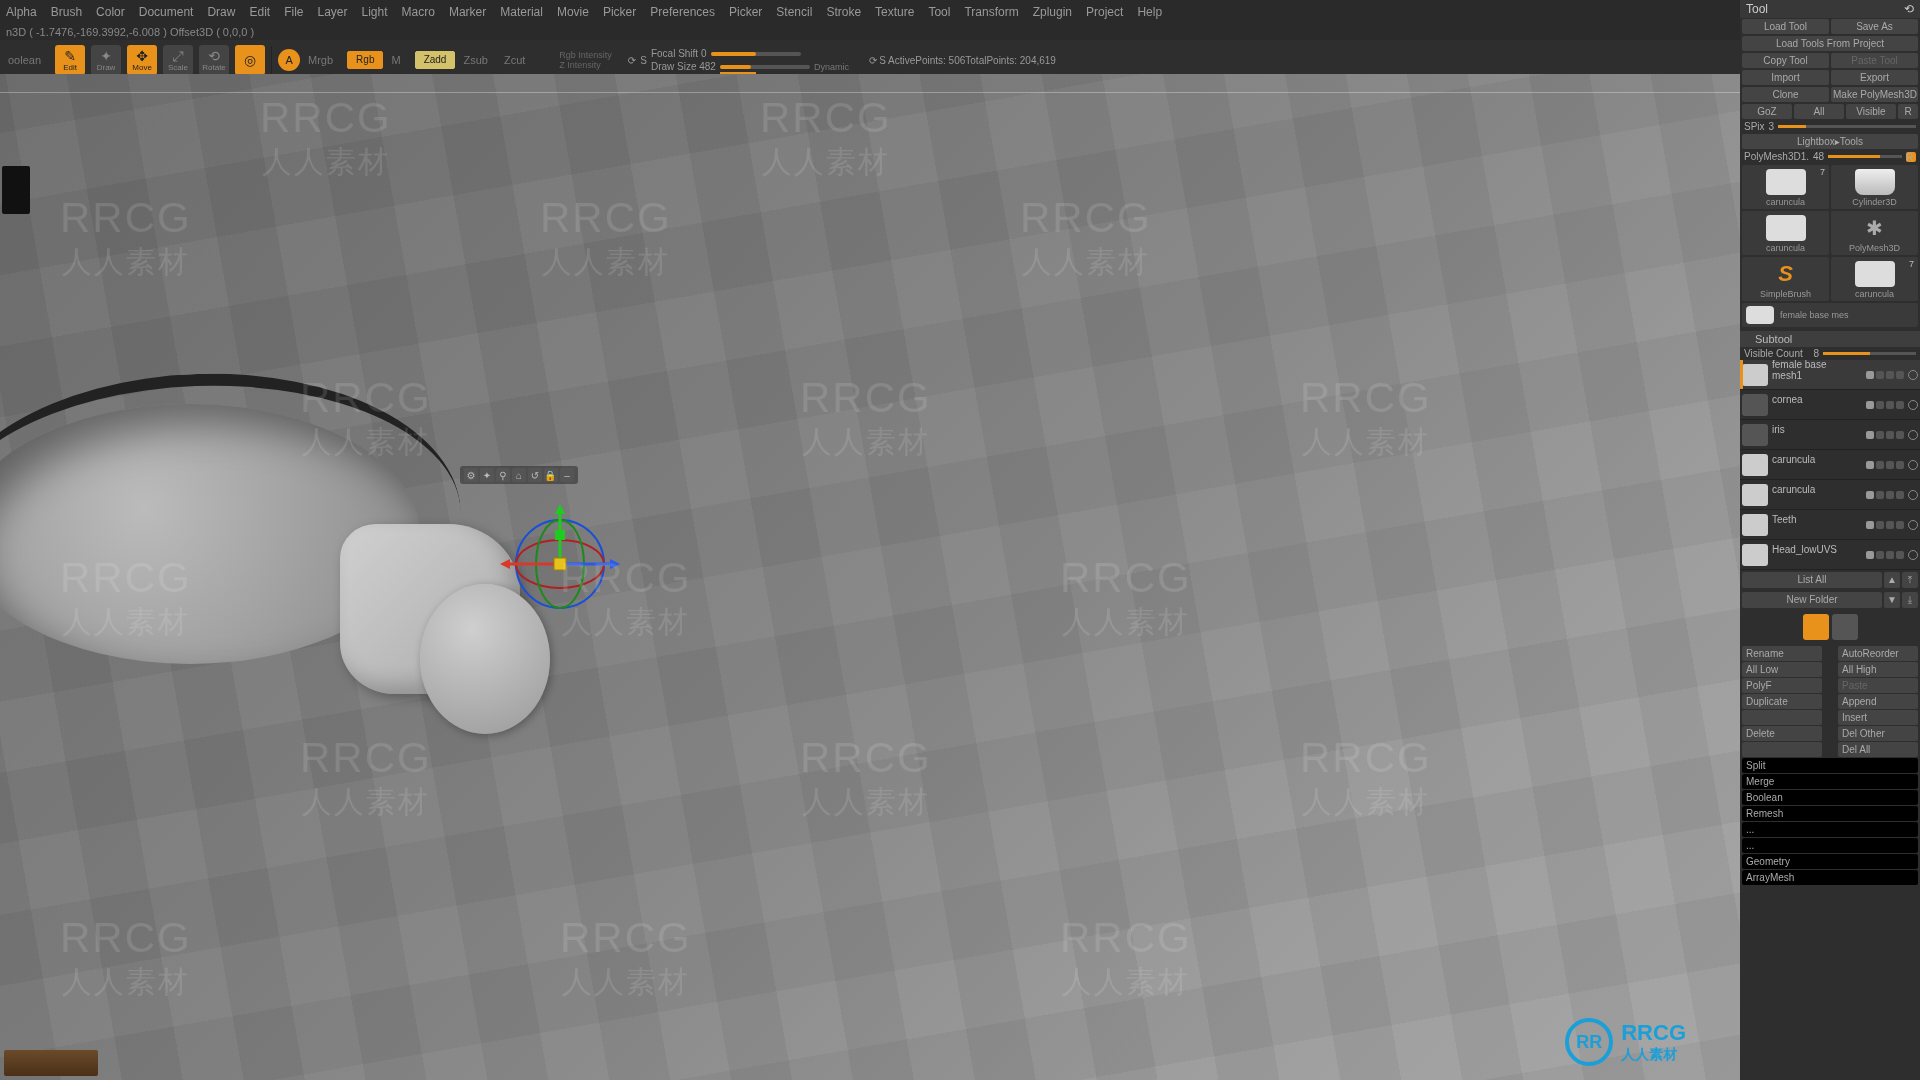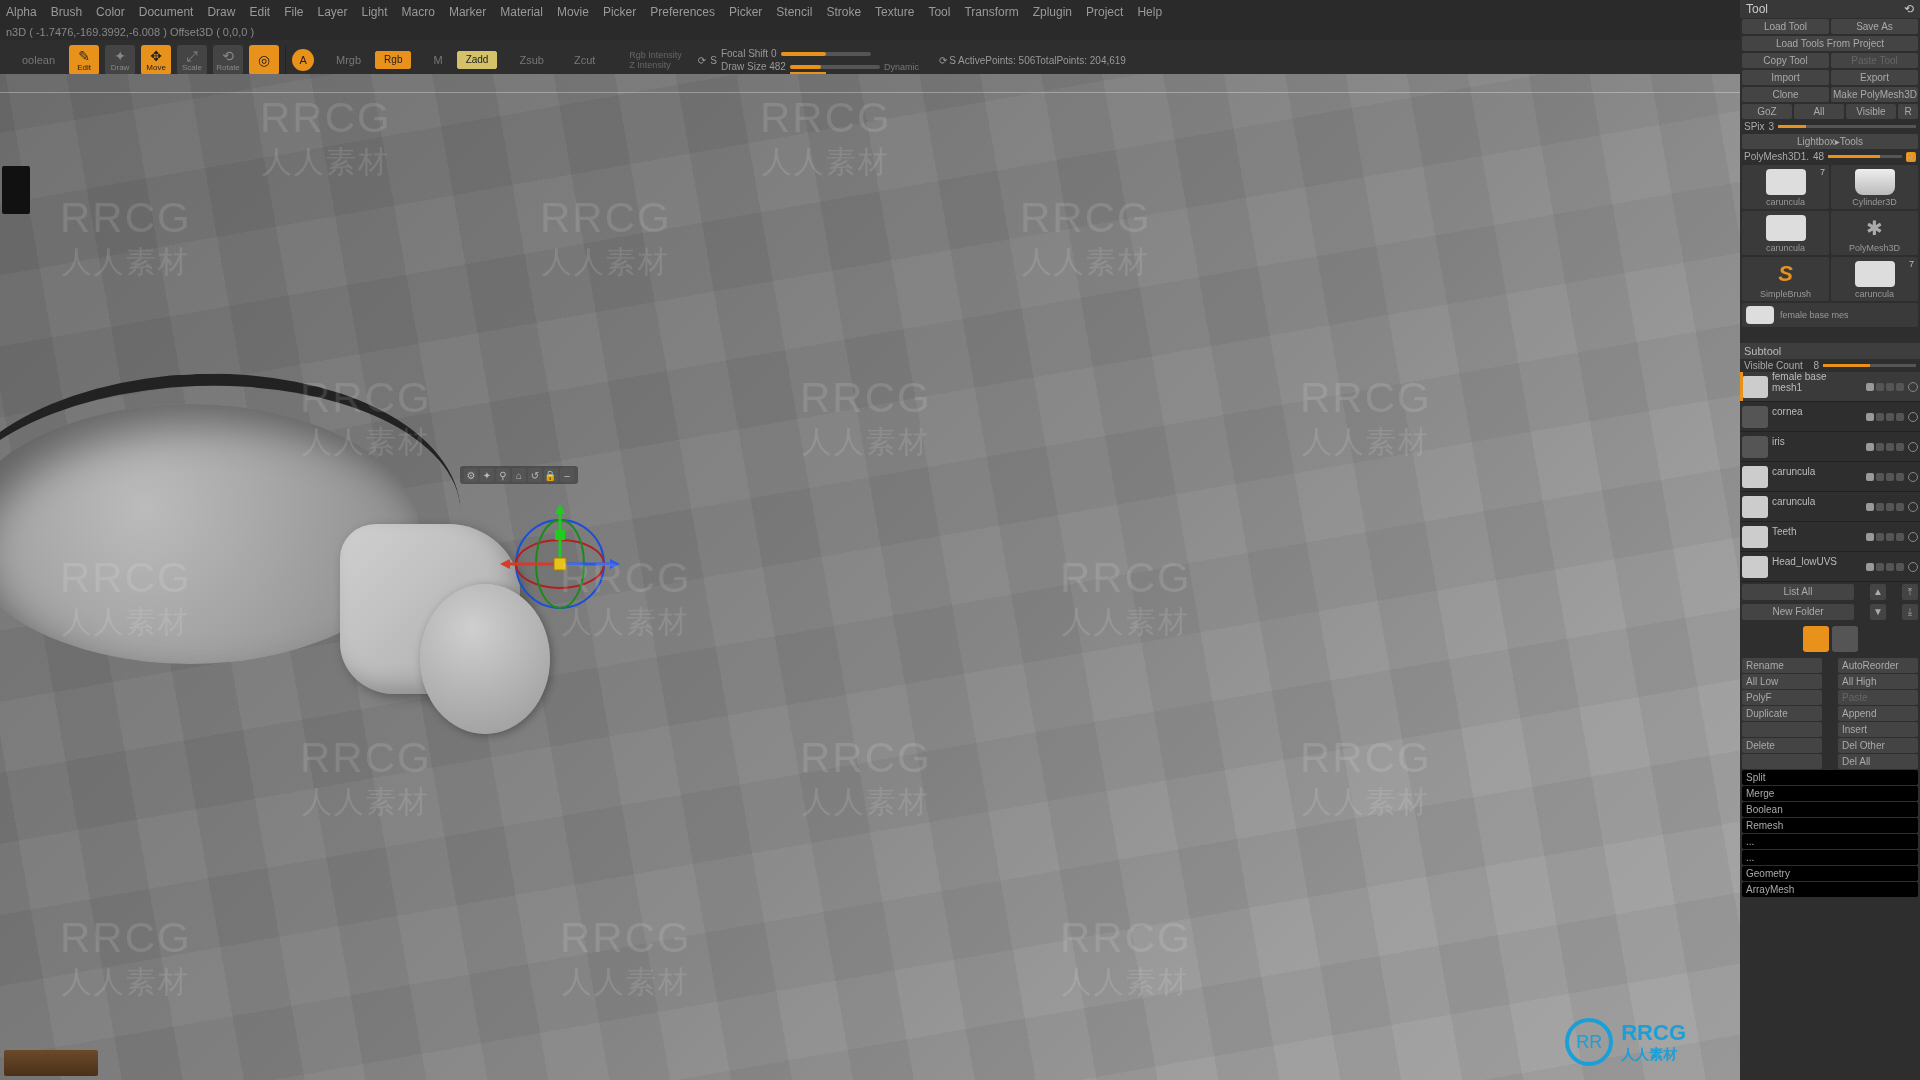--- a/index.html
+++ b/index.html
@@ -10,21 +10,21 @@
 
 #status{height:16px;background:#2a2a2a;padding:2px 6px;font-size:11px;color:#888}
 
 #toolbar{height:40px;background:#2e2e2e;display:flex;align-items:center;padding:4px 6px;gap:6px}
 .tb-btn{width:30px;height:30px;background:#444;border-radius:3px;display:flex;flex-direction:column;align-items:center;justify-content:center;font-size:8px;color:#888;cursor:pointer}
 .tb-btn.on{background:#e8921c;color:#222}
 .tb-btn .ico{font-size:14px;line-height:1}
 .tb-divider{width:1px;height:28px;background:#222}
 .toggle-pill{width:22px;height:22px;border-radius:50%;background:#444;display:flex;align-items:center;justify-content:center;color:#ccc;font-size:11px}
 .toggle-pill.on{background:#e8921c;color:#222}
-.tlabel{font-size:11px;color:#777;margin-left:16px;margin-right:8px}
+.tlabel{font-size:11px;color:#777;margin-left:2px;margin-right:8px}
 .zbtn{padding:2px 8px;height:18px;background:#3a3a3a;border:1px solid #555;font-size:10px;color:#999;border-radius:2px}
 .zbtn.z1{background:#e8921c;color:#222;border-color:#e8921c}
 .zbtn.z2{background:#d4c26a;color:#222;border-color:#d4c26a}
 .slider-wrap{display:flex;flex-direction:column;gap:1px;font-size:10px;color:#999;margin-left:10px}
 .slider-row{display:flex;align-items:center;gap:4px}
 .slider-track{width:90px;height:4px;background:#555;position:relative;border-radius:2px}
 .slider-fill{height:100%;background:#e8921c;border-radius:2px}
 .slider-track.orange::after{content:"";position:absolute;bottom:-6px;left:0;width:40%;height:3px;background:#e8921c}
 .stat-block{display:flex;flex-direction:column;font-size:10px;color:#999;margin-left:14px}
 
@@ -72,47 +72,47 @@
 .toolgrid{display:grid;grid-template-columns:1fr 1fr;gap:2px;padding:2px}
 .toolcell{height:44px;background:#3a3a3a;border-radius:2px;display:flex;flex-direction:column;align-items:center;justify-content:flex-end;font-size:9px;color:#999;position:relative;padding-bottom:2px}
 .toolcell .badge{position:absolute;top:2px;right:4px;font-size:9px;color:#bbb}
 .toolcell .thumb{width:40px;height:26px;background:#ddd;border-radius:4px;margin-bottom:2px}
 .toolcell .thumb.star{background:none;color:#aaa;font-size:20px;text-align:center;line-height:26px}
 .toolcell .thumb.cyl{background:linear-gradient(#eee,#bbb);border-radius:4px 4px 8px 8px}
 .toolcell .thumb.s{background:none;color:#e8921c;font-size:22px;text-align:center;line-height:26px;font-weight:bold;font-style:italic}
 .toolcell.wide{grid-column:1/3;height:24px;flex-direction:row;justify-content:flex-start;padding:0 4px}
 .toolcell.wide .thumb{width:28px;height:18px;margin:0 6px 0 0}
 
-.section-h{background:#3e3e3e;color:#bbb;padding:2px 4px;font-size:11px;margin-top:14px}
+.section-h{background:#3e3e3e;color:#bbb;padding:2px 15px;font-size:11px;margin-top:2px}
 .sublist{max-height:210px;display:flex;flex-direction:column}
 .subrow{display:flex;align-items:center;height:30px;border-bottom:1px solid #222;padding:0 2px;gap:4px;position:relative}
 .subrow.sel{background:#3a3a3a}
 .subrow.sel::before{content:"";position:absolute;left:0;top:0;bottom:0;width:3px;background:#e8921c}
 .subrow .th{width:26px;height:22px;background:#ccc;border-radius:3px;flex-shrink:0}
 .subrow .th.dark{background:#555}
 .subrow .nm{flex:1;font-size:10px;color:#bbb;margin-top:-10px}
 .subrow .dots{width:44px;display:flex;gap:2px;justify-content:flex-end}
 .subrow .dots i{width:8px;height:8px;background:#555;border-radius:2px}
 .subrow .dots i.on{background:#999}
 .subrow .eye{width:10px;height:10px;border:1px solid #888;border-radius:50%;flex-shrink:0}
-.sub-footer{display:flex;gap:16px;padding:2px}
+.sub-footer{display:flex;gap:2px;padding:2px}
 .sub-footer .b{flex:1;background:#444;text-align:center;font-size:10px;padding:2px 0;border-radius:2px}
 .sub-footer .ic{flex:0 0 16px;background:#444;text-align:center;font-size:10px;padding:2px 0;border-radius:2px}
 
 .ops{display:flex;flex-direction:column;gap:1px;padding:2px}
 .ops-row{display:flex;gap:16px}
 .ops-row .b{flex:1;background:#444;font-size:10px;padding:2px 4px;border-radius:2px;color:#aaa}
 .ops-row .b.dim{color:#666}
 .ops .single{background:#000000;font-size:10px;padding:2px 4px;border-radius:2px;color:#aaa}
 
 .swatches{display:flex;gap:3px;padding:4px;justify-content:center}
 .swatches .sw{width:26px;height:26px;border-radius:3px}
 
 #logo{position:absolute;right:200px;bottom:14px;display:flex;align-items:center;gap:8px;color:#1a9fd8}
-#logo .circ{width:48px;height:48px;border:4px solid #1a9fd8;border-radius:50%;display:flex;align-items:center;justify-content:center;font-weight:normal;font-size:18px;color:#1a9fd8}
+#logo .circ{width:48px;height:48px;border:4px solid #1a9fd8;border-radius:50%;display:flex;align-items:center;justify-content:center;font-weight:bold;font-size:18px;color:#1a9fd8}
 #logo .txt{display:flex;flex-direction:column;font-size:22px;font-weight:bold}
 #logo .cn{font-size:14px}
 
 #matprev{position:absolute;left:4px;bottom:4px;width:94px;height:26px;background:linear-gradient(#6b4a2a,#4a3018);border-radius:2px}
 
 #darkthumb{position:absolute;top:92px;left:2px;width:28px;height:48px;background:#111;border-radius:2px}
 #vp-top-line{position:absolute;top:18px;left:0;right:0;height:1px;background:rgba(255,255,255,0.3)}
 </style>
 </head>
 <body>

